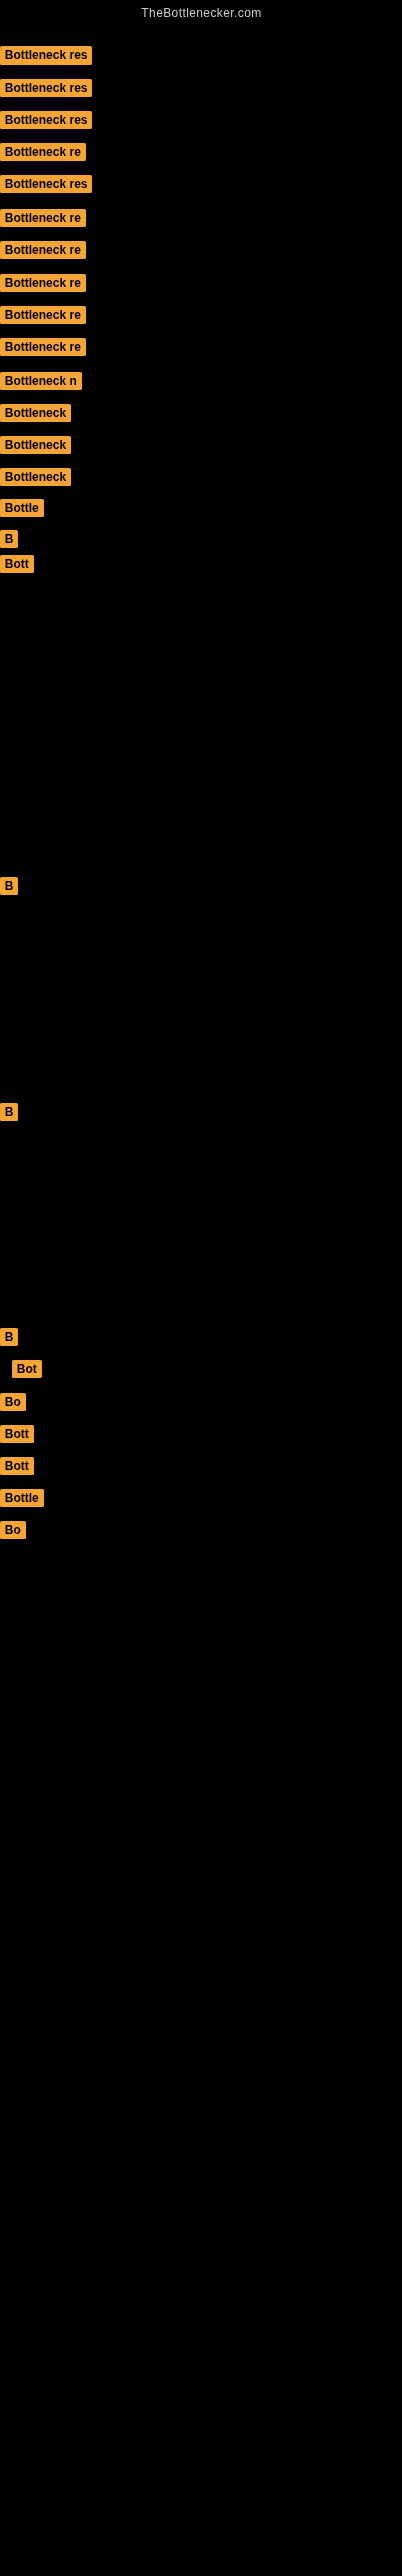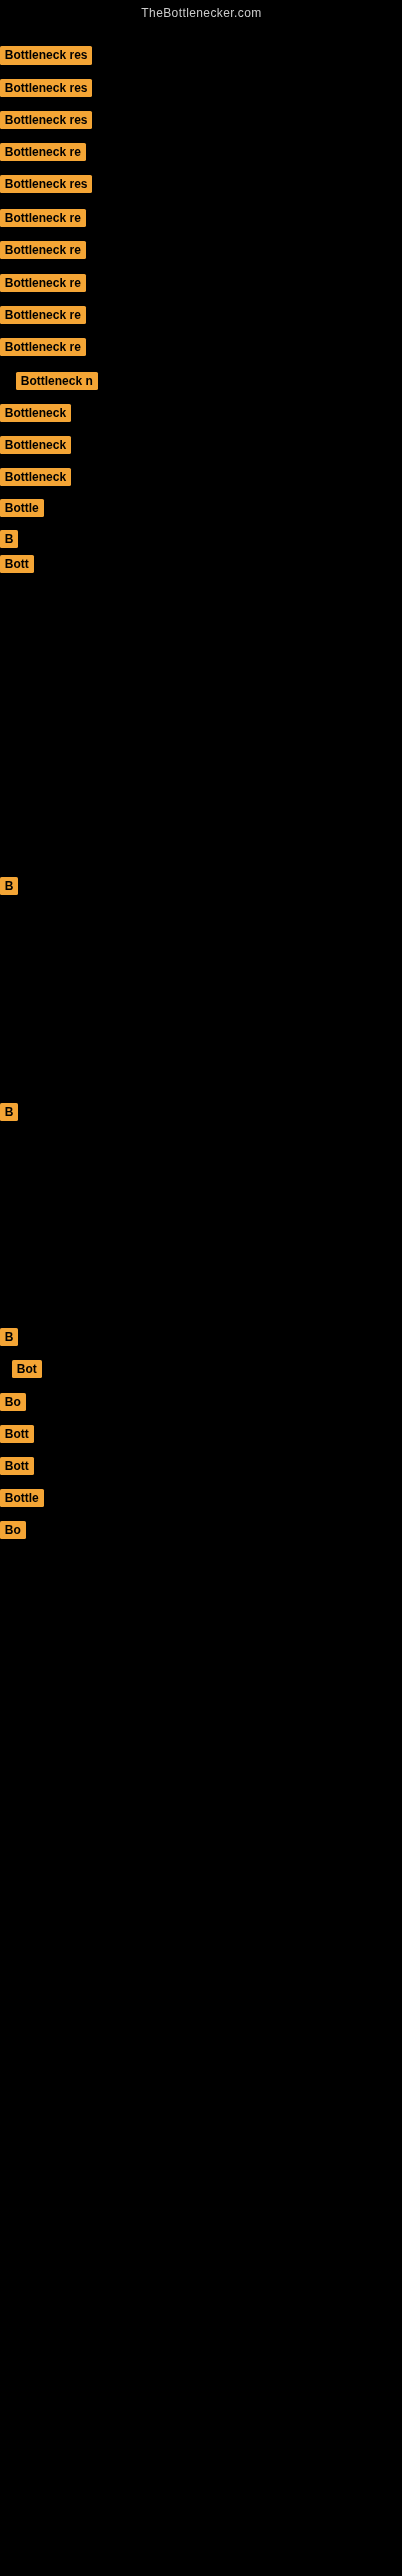--- a/index.html
+++ b/index.html
@@ -42,21 +42,21 @@
 <div class="badge" style="top: 22.5px; left: 0px;">Bottleneck res</div>
     <div class="badge" style="top: 55px; left: 0px;">Bottleneck res</div>
     <div class="badge" style="top: 87px; left: 0px;">Bottleneck res</div>
     <div class="badge" style="top: 119px; left: 0px;">Bottleneck re</div>
     <div class="badge" style="top: 151px; left: 0px;">Bottleneck res</div>
     <div class="badge" style="top: 185px; left: 0px;">Bottleneck re</div>
     <div class="badge" style="top: 217px; left: 0px;">Bottleneck re</div>
     <div class="badge" style="top: 250px; left: 0px;">Bottleneck re</div>
     <div class="badge" style="top: 282px; left: 0px;">Bottleneck re</div>
     <div class="badge" style="top: 314px; left: 0px;">Bottleneck re</div>
-    <div class="badge" style="top: 348px; left: 16px;">Bottleneck n</div>
+    <div class="badge" style="top: 348px; left: 0px;">Bottleneck n</div>
     <div class="badge" style="top: 380px; left: 0px;">Bottleneck</div>
     <div class="badge" style="top: 412px; left: 0px;">Bottleneck</div>
     <div class="badge" style="top: 444px; left: 0px;">Bottleneck</div>
     <div class="badge" style="top: 475px; left: 0px;">Bottle</div>
     <div class="badge" style="top: 506px; left: 0px;">B</div>
     <div class="badge" style="top: 531px; left: 0px;">Bott</div>
     <div class="badge" style="top: 853px; left: 0px;">B</div>
     <div class="badge" style="top: 1079px; left: 0px;">B</div>
     <div class="badge" style="top: 1304px; left: 0px;">B</div>
     <div class="badge" style="top: 1336px; left: 12px;">Bot</div>

